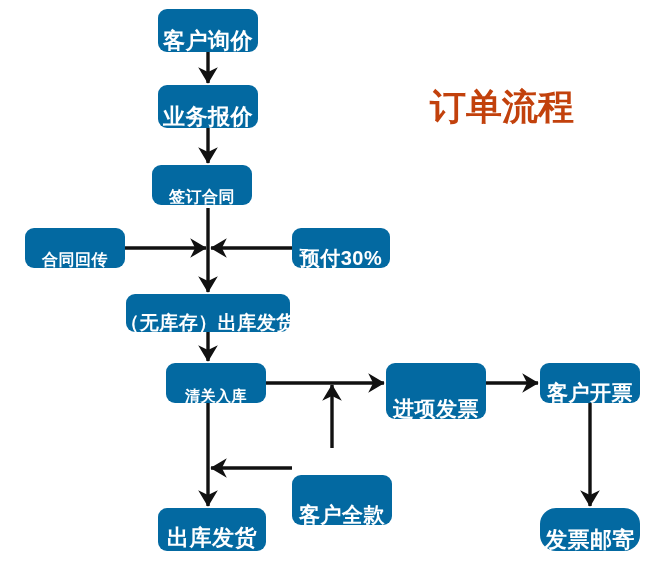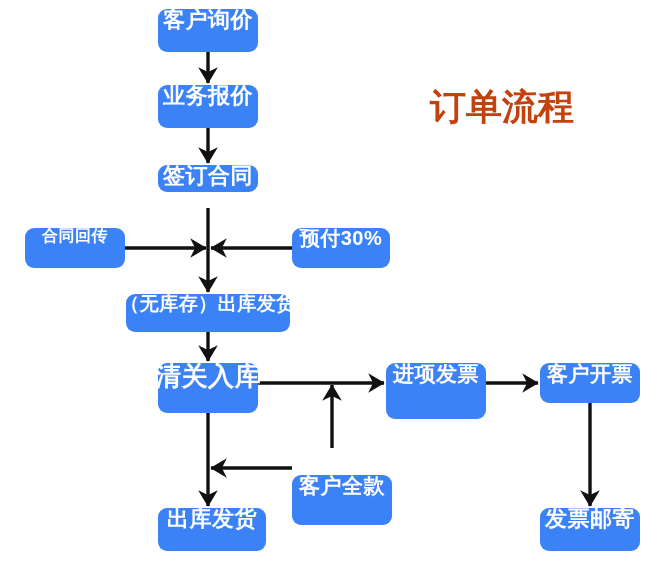--- a/index.html
+++ b/index.html
@@ -20,25 +20,25 @@
   #edge-layer {
     position: absolute;
     left: 0;
     top: 0;
     width: 660px;
     height: 570px;
     pointer-events: none;
   }
   .node {
     position: absolute;
-    background: #3b82f6;
+    background: #0369a1;
     color: #ffffff;
     border-radius: 9px;
     display: flex;
-    align-items: flex-start;
+    align-items: flex-end;
     justify-content: center;
     font-weight: bold;
     letter-spacing: 0.5px;
     box-sizing: border-box;
     text-align: center;
     line-height: 1;
     white-space: nowrap;
     z-index: 2;
   }
   .node-label {
@@ -95,53 +95,53 @@
   <div class="title" style="left:430px; top:83px; font-size:36px;">订单流程</div>
 
   <div class="node" style="left:158px; top:9px; width:100px; height:43px; font-size:22px;">
     <span class="node-label">客户询价</span>
   </div>
 
   <div class="node" style="left:158px; top:85px; width:100px; height:43px; font-size:22px;">
     <span class="node-label">业务报价</span>
   </div>
 
-  <div class="node" style="left:158px; top:165px; width:100px; height:27px; font-size:22px;">
+  <div class="node" style="left:152px; top:165px; width:100px; height:40px; font-size:16px;">
     <span class="node-label">签订合同</span>
   </div>
 
   <div class="node" style="left:25px; top:228px; width:100px; height:40px; font-size:16px;">
     <span class="node-label">合同回传</span>
   </div>
 
   <div class="node" style="left:292px; top:228px; width:98px; height:40px; font-size:20px;">
     <span class="node-label">预付30%</span>
   </div>
 
   <div class="node" style="left:126px; top:294px; width:164px; height:38px; font-size:19px;">
     <span class="node-label">（无库存）出库发货</span>
   </div>
 
-  <div class="node" style="left:158px; top:363px; width:100px; height:50px; font-size:26px;">
+  <div class="node" style="left:166px; top:363px; width:100px; height:40px; font-size:15px;">
     <span class="node-label">清关入库</span>
   </div>
 
   <div class="node" style="left:386px; top:363px; width:100px; height:56px; font-size:21px;">
     <span class="node-label">进项发票</span>
   </div>
 
   <div class="node" style="left:540px; top:363px; width:100px; height:40px; font-size:21px;">
     <span class="node-label">客户开票</span>
   </div>
 
   <div class="node" style="left:292px; top:448px; width:100px; height:50px; font-size:21px;margin-top:27px;">
     <span class="node-label">客户全款</span>
   </div>
 
-  <div class="node" style="left:158px; top:508px; width:108px; height:43px; font-size:22px;">
+  <div class="node" style="left:158px; top:508px; width:108px; height:43px; font-size:22px;font-family:Liberation Mono, monospace;">
     <span class="node-label">出库发货</span>
   </div>
 
-  <div class="node" style="left:540px; top:508px; width:100px; height:43px; font-size:22px;">
+  <div class="node" style="left:540px; top:508px; width:100px; height:43px; font-size:22px;border-radius:16px;">
     <span class="node-label">发票邮寄</span>
   </div>
 
 </div>
 
 </body></html>

